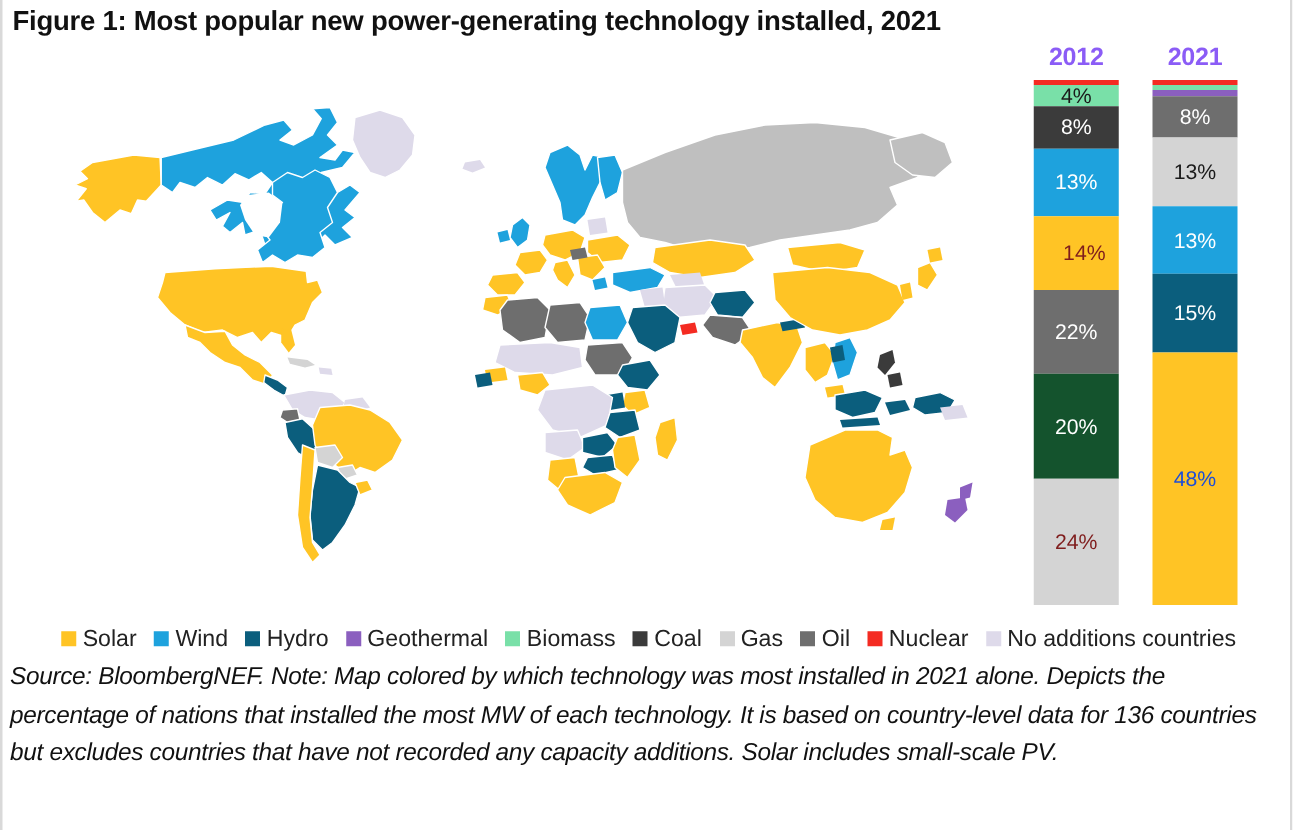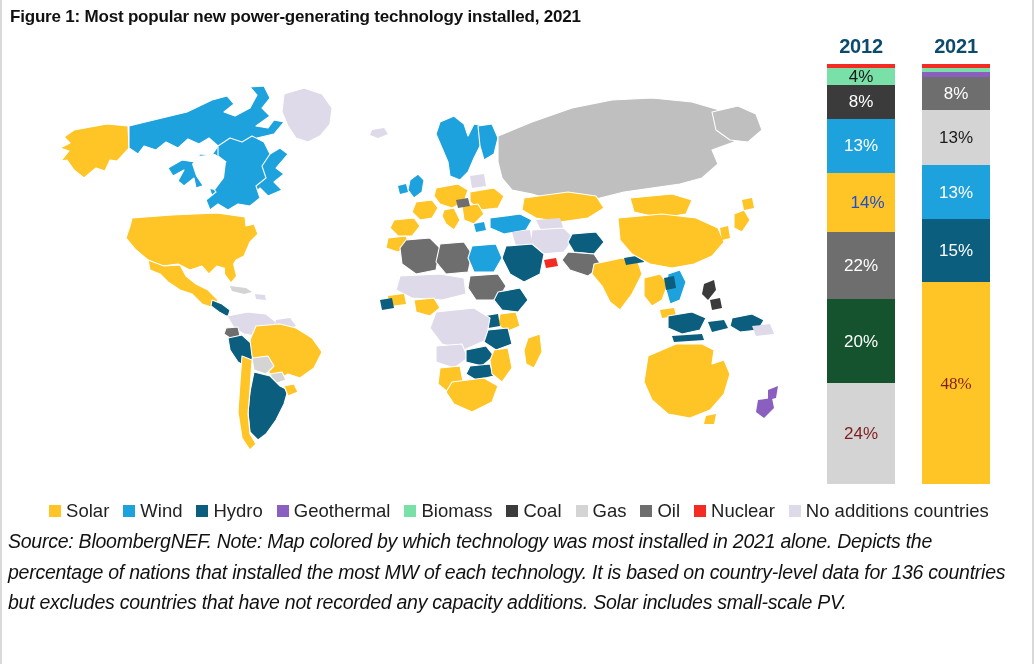--- a/index.html
+++ b/index.html
@@ -22,21 +22,21 @@
     border-right: 2px solid #d9d9d9;
     background: #ffffff;
   }
   
   #title {
     position: absolute;
     left: 8px;
     top: 2px;
     width: 1010px;
     height: 30px;
-    font-size: 17px;
+    font-size: 22px;
     font-weight: bold;
     color: #111111;
     letter-spacing: -0.2px;
     white-space: nowrap;
     line-height: 30px;
     font-family: "Liberation Sans", sans-serif;
   }
   
   #map-wrap {
     position: absolute;
@@ -50,21 +50,21 @@
   .bar-col {
     position: absolute;
     top: 34px;
     width: 88px;
   }
   #bar-col-2012 { left: 815px; }
   #bar-col-2021 { left: 910px; }
   .bar-year {
     font-size: 20px;
     font-weight: bold;
-    color: #0c4a6e;
+    color: #8b5cf6;
     text-align: center;
     height: 26px;
     line-height: 24px;
     letter-spacing: -0.2px;
   }
   .bar-stack {
     position: relative;
     width: 68px;
     margin: 4px auto 0 auto;
     height: 420px;
@@ -308,21 +308,21 @@
         <div class="bar-seg" style="height: 4%; background: rgb(121, 224, 168);">
           <span class="seg-label" style="color: rgb(26, 26, 26);">4%</span>
         </div>
         <div class="bar-seg" style="height: 8%; background: rgb(59, 59, 59);">
           <span class="seg-label" style="color: rgb(255, 255, 255);">8%</span>
         </div>
         <div class="bar-seg" style="height: 13%; background: rgb(30, 162, 221);">
           <span class="seg-label" style="color: rgb(255, 255, 255);">13%</span>
         </div>
         <div class="bar-seg" style="height: 14%; background: rgb(255, 196, 37);">
-          <span class="seg-label" style="color: #1d4ed8; margin-left: 13px;">14%</span>
+          <span class="seg-label" style="color: #7f1d1d; margin-left: 13px;">14%</span>
         </div>
         <div class="bar-seg" style="height: 16%; background: rgb(110, 110, 110);">
           <span class="seg-label" style="color: rgb(255, 255, 255);">22%</span>
         </div>
         <div class="bar-seg" style="height: 20%; background: #14532d;">
           <span class="seg-label" style="color: rgb(255, 255, 255);">20%</span>
         </div>
         <div class="bar-seg" style="height: 24%; background: rgb(212, 212, 212);">
           <span class="seg-label" style="color: #7f1d1d;">24%</span>
         </div>
@@ -341,21 +341,21 @@
         <div class="bar-seg" style="height: 13%; background: rgb(212, 212, 212);">
           <span class="seg-label" style="color: rgb(26, 26, 26);">13%</span>
         </div>
         <div class="bar-seg" style="height: 13%; background: rgb(30, 162, 221);">
           <span class="seg-label" style="color: rgb(255, 255, 255);">13%</span>
         </div>
         <div class="bar-seg" style="height: 15%; background: rgb(11, 94, 125);">
           <span class="seg-label" style="color: rgb(255, 255, 255);">15%</span>
         </div>
         <div class="bar-seg" style="height: 48%; background: rgb(255, 196, 37);">
-          <span class="seg-label" style="color: #7f1d1d; font-family: Liberation Serif, serif;">48%</span>
+          <span class="seg-label" style="color: #1d4ed8;">48%</span>
         </div>
       </div>
   </div>
 
   <div id="legend">
       <div class="legend-item">
         <span class="legend-swatch" style="background: rgb(255, 196, 37);"></span>
         <span class="legend-label">Solar</span>
       </div>
       <div class="legend-item">

